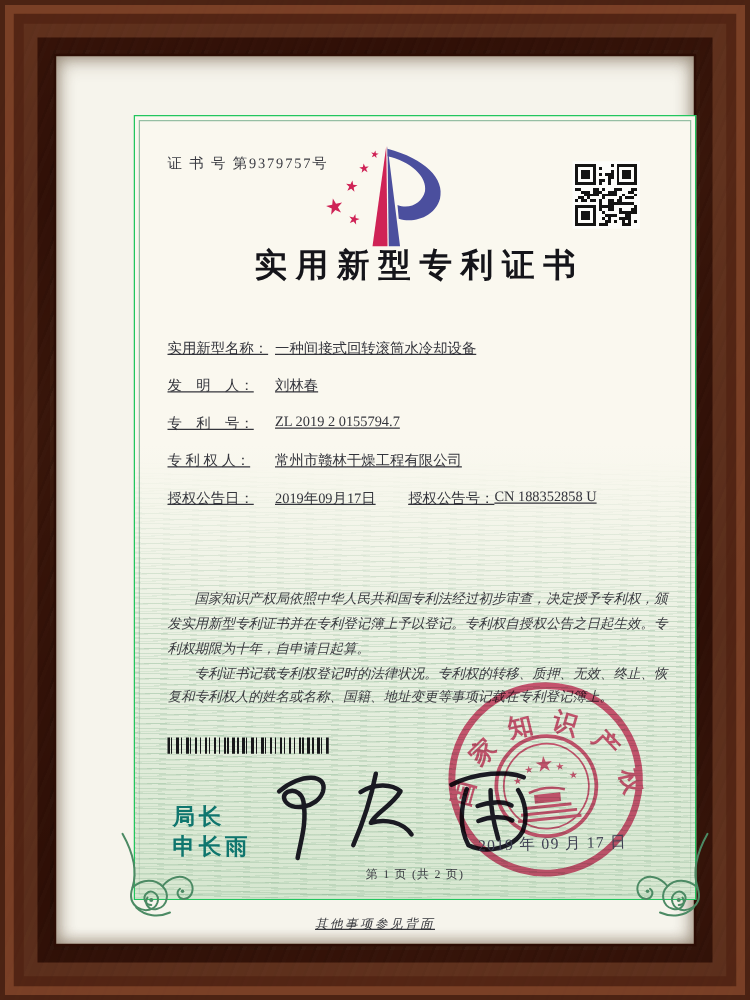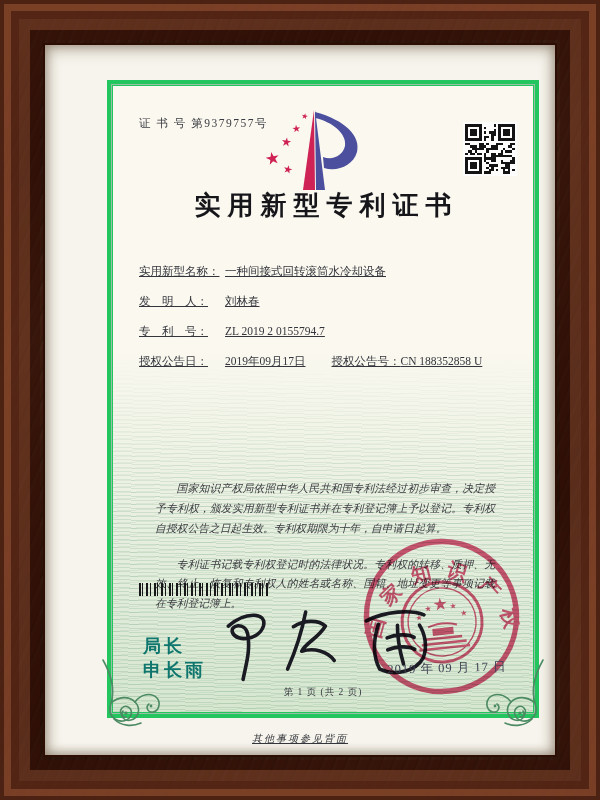--- a/index.html
+++ b/index.html
@@ -17,23 +17,23 @@
       inset 0 0 0 19px rgba(72,25,10,.45),
       inset 0 0 0 30px rgba(205,125,82,.28),
       inset 0 0 0 40px rgba(52,17,7,.55),
       inset 0 0 0 44px rgba(18,7,3,.65);}
 
   
   .mat{position:absolute;inset:45px;background:#f6f4ec;
     box-shadow:0 0 0 2px #2c0e05, inset 0 4px 16px rgba(70,45,20,.30), inset 0 -3px 10px rgba(70,45,20,.18), inset 4px 0 12px rgba(70,45,20,.16), inset -4px 0 12px rgba(70,45,20,.16);}
 
   
-  .certificate{position:absolute;left:62px;top:35px;width:420px;height:626px;
-    background:#faf8ef;border:6px solid #22c55e;outline:1px solid #96bfa4;outline-offset:-5px;
-    color:#2f3036;}
+  .certificate{position:absolute;left:62px;top:47px;width:420px;height:626px;
+    background:#faf8ef;border:1px solid #22c55e;outline:1px solid #96bfa4;outline-offset:-5px;
+    color:#2f3036;padding-left:28px;}
   .guilloche{position:absolute;inset:0;overflow:hidden;pointer-events:none;
     background:linear-gradient(to bottom, rgba(236,241,230,0) 42%, rgba(214,231,210,.55) 72%, rgba(205,226,200,.8) 100%);}
   .guilloche::after{content:"";position:absolute;inset:0;
     background:
       repeating-linear-gradient(2deg, rgba(92,152,108,.20) 0 1px, rgba(0,0,0,0) 1px 4px),
       repeating-linear-gradient(-3deg, rgba(92,152,108,.12) 0 1px, rgba(0,0,0,0) 1px 6px);
     -webkit-mask-image:linear-gradient(to bottom,transparent 44%,#000 68%);
     mask-image:linear-gradient(to bottom,transparent 44%,#000 68%);}
 
   .cert-number{position:absolute;left:26px;top:30px;font-size:11.5px;letter-spacing:1.5px;color:#3a3b42;}
@@ -47,21 +47,21 @@
   .title{position:absolute;top:102px;left:0;width:100%;text-align:center;
     font-size:26px;font-weight:bold;letter-spacing:7px;color:#15151a;text-indent:7px;}
 
   .fields{position:absolute;top:170px;left:26px;right:18px;font-size:11.5px;color:#34353c;text-decoration:underline;}
   .field-row{height:30px;display:flex;align-items:center;white-space:nowrap;}
   .field-label{display:inline-block;min-width:86px;}
   .grant-pair2{margin-left:26px;}
 
   .paragraphs{position:absolute;top:377px;left:26px;right:22px;font-size:10.8px;line-height:1.84;
     color:#3a3b40;text-align:justify;font-style:italic;}
-  .paragraphs p{margin:16px;text-indent:2em;}
+  .paragraphs p{margin:0;text-indent:2em;}
 
   .barcode{position:absolute;left:26px;top:497px;width:129px;height:13px;
     background:repeating-linear-gradient(90deg,#17171a 0 2px,rgba(0,0,0,0) 2px 3px,#17171a 3px 4px,rgba(0,0,0,0) 4px 7px,#17171a 7px 9px,rgba(0,0,0,0) 9px 11px,#17171a 11px 12px,rgba(0,0,0,0) 12px 15px);}
 
   .sig-title,.sig-name{position:absolute;left:30px;font-family:"Liberation Sans","DejaVu Sans",sans-serif;
     font-weight:600;font-size:18px;letter-spacing:3px;color:#0f766e;}
   .sig-title{top:548px;}
   .sig-name{top:572px;}
   .signature{position:absolute;left:88px;top:503px;width:250px;height:96px;}
 
@@ -244,20 +244,24 @@
         </div>
         <div class="field-row">
           <span class="field-label">发　明　人：</span>
           <span class="field-value">刘林春</span>
         </div>
         <div class="field-row">
           <span class="field-label">专　利　号：</span>
           <span class="field-value">ZL 2019 2 0155794.7</span>
         </div>
         <div class="field-row">
+          <span class="field-label">专 利 权 人：</span>
+          <span class="field-value">常州市赣林干燥工程有限公司</span>
+        </div>
+        <div class="field-row">
           <span class="field-label">授权公告日：</span>
           <span class="field-value">2019年09月17日</span>
           <span class="grant-pair2">授权公告号：</span>
           <span class="field-value">CN 188352858 U</span>
         </div>
       </div>
 
       <div class="paragraphs">
         <p>国家知识产权局依照中华人民共和国专利法经过初步审查，决定授予专利权，颁发实用新型专利证书并在专利登记簿上予以登记。专利权自授权公告之日起生效。专利权期限为十年，自申请日起算。</p>
         <p>专利证书记载专利权登记时的法律状况。专利权的转移、质押、无效、终止、恢复和专利权人的姓名或名称、国籍、地址变更等事项记载在专利登记簿上。</p>

